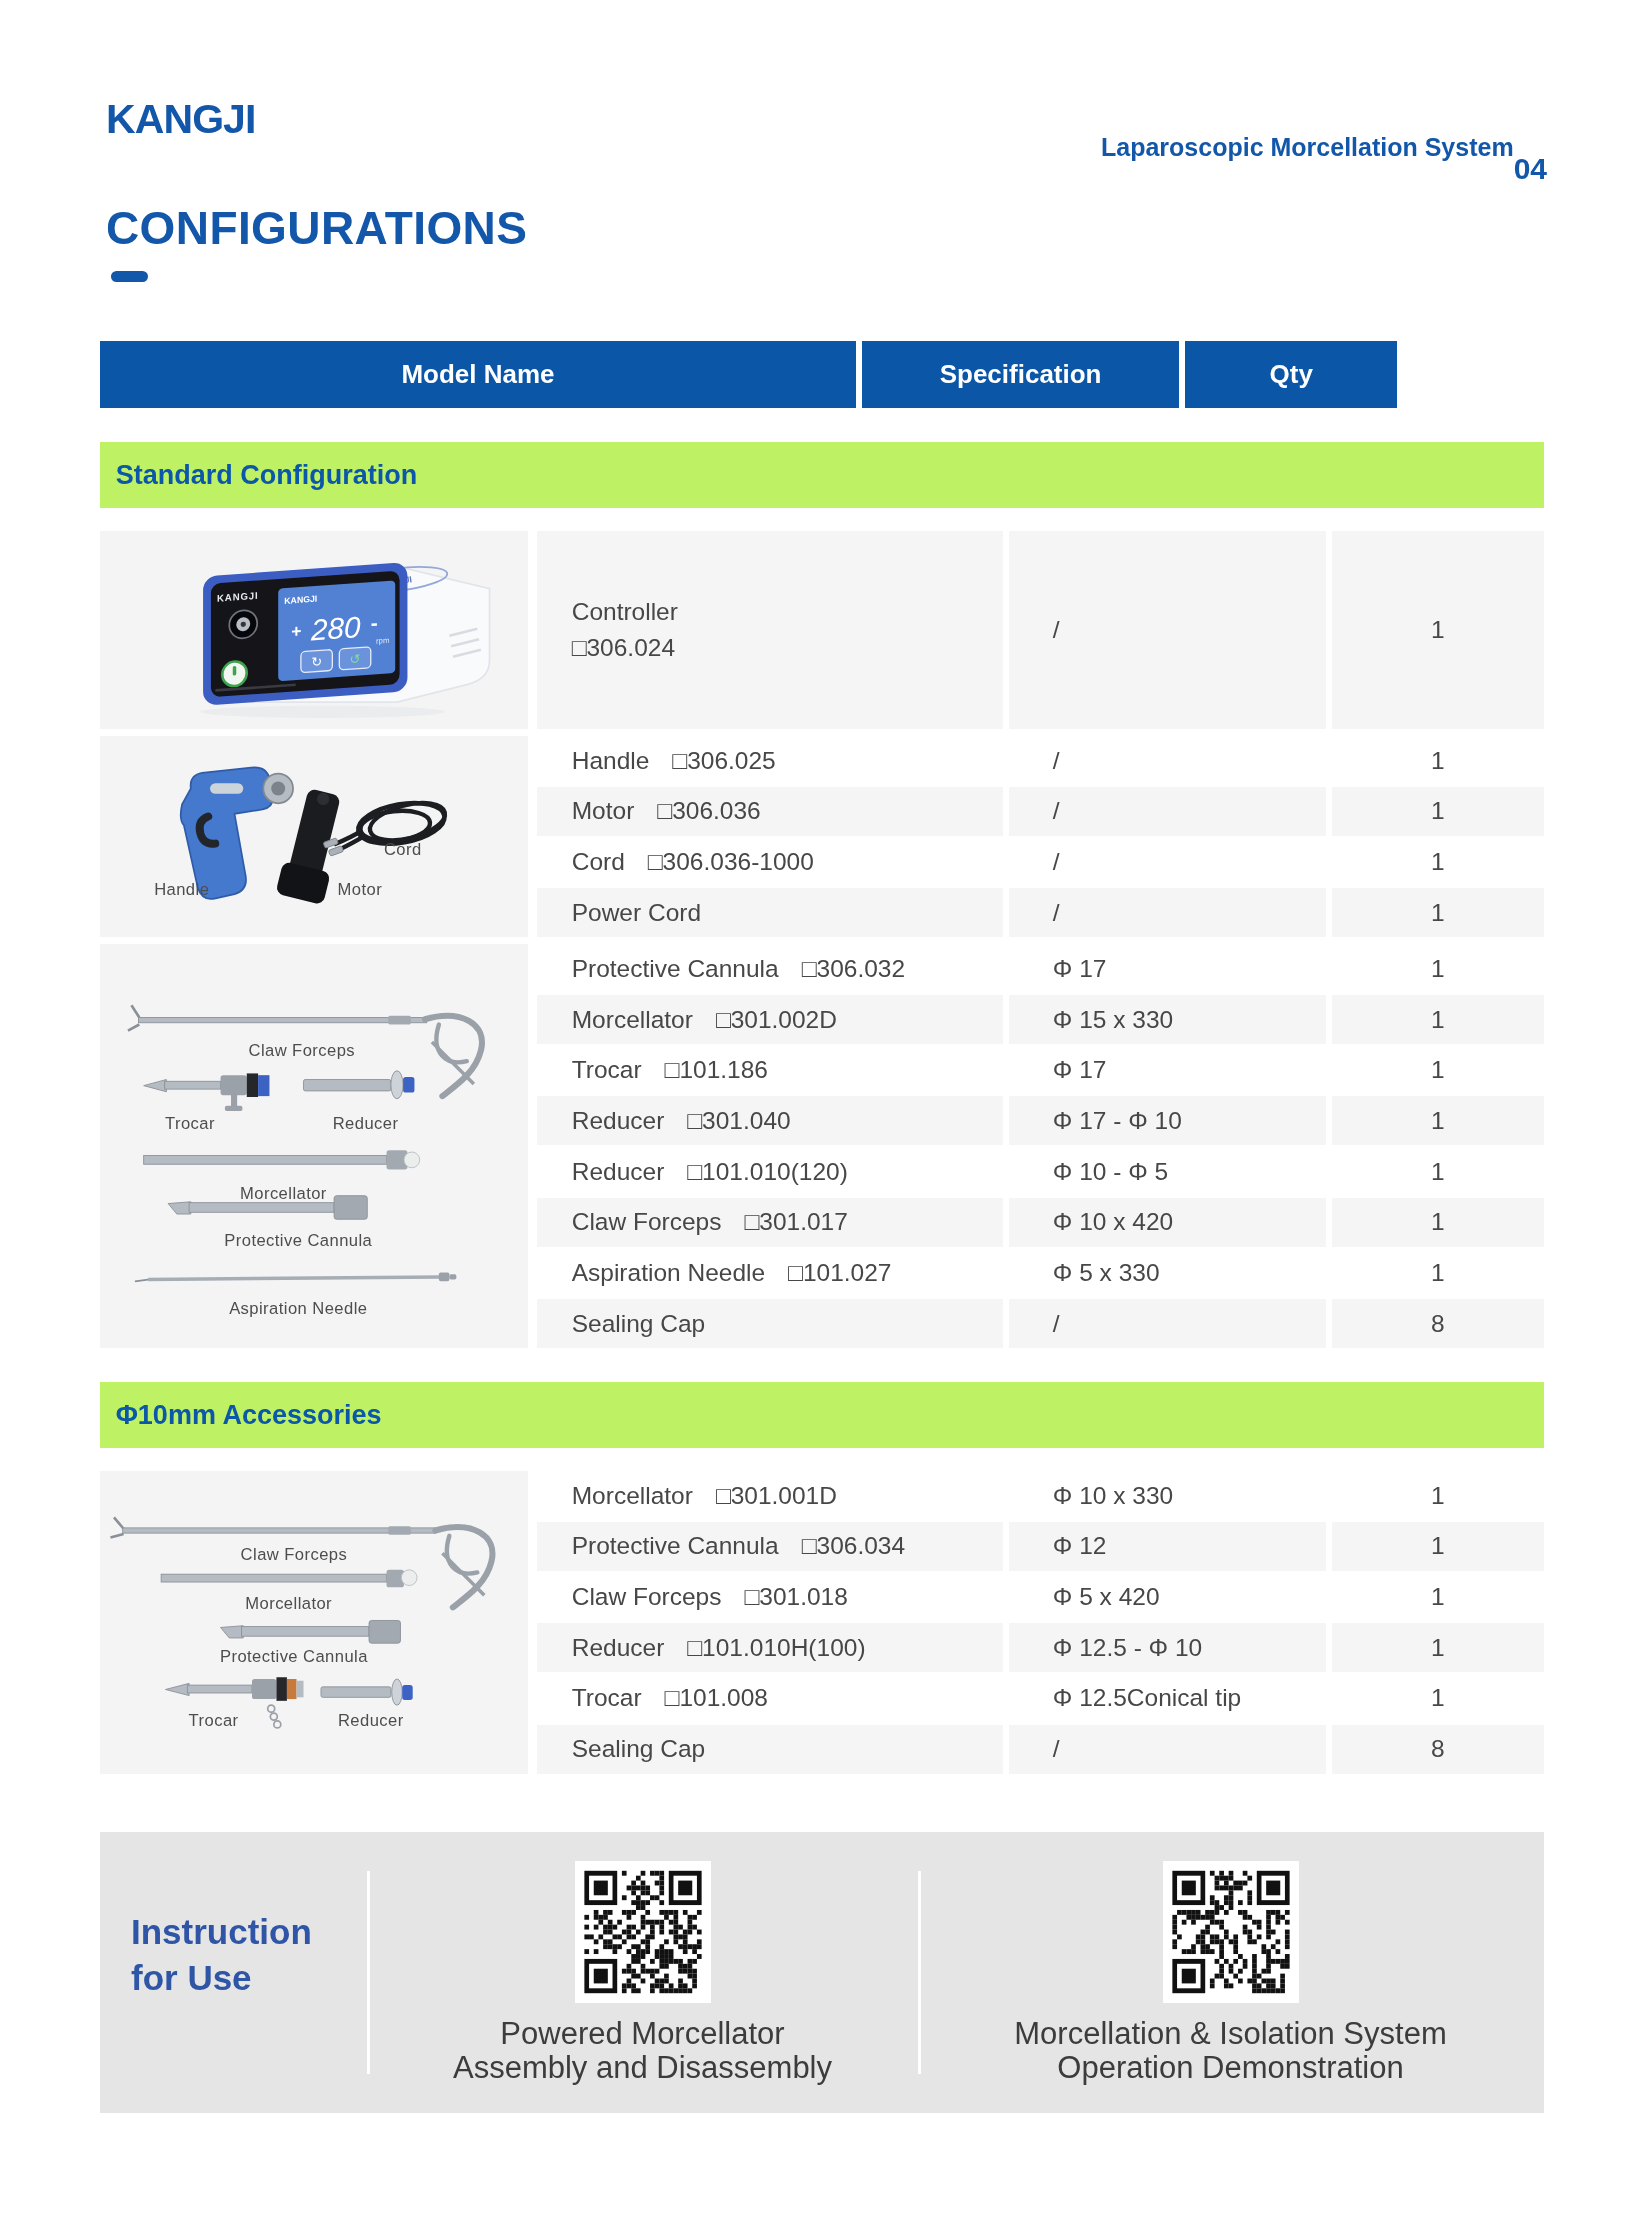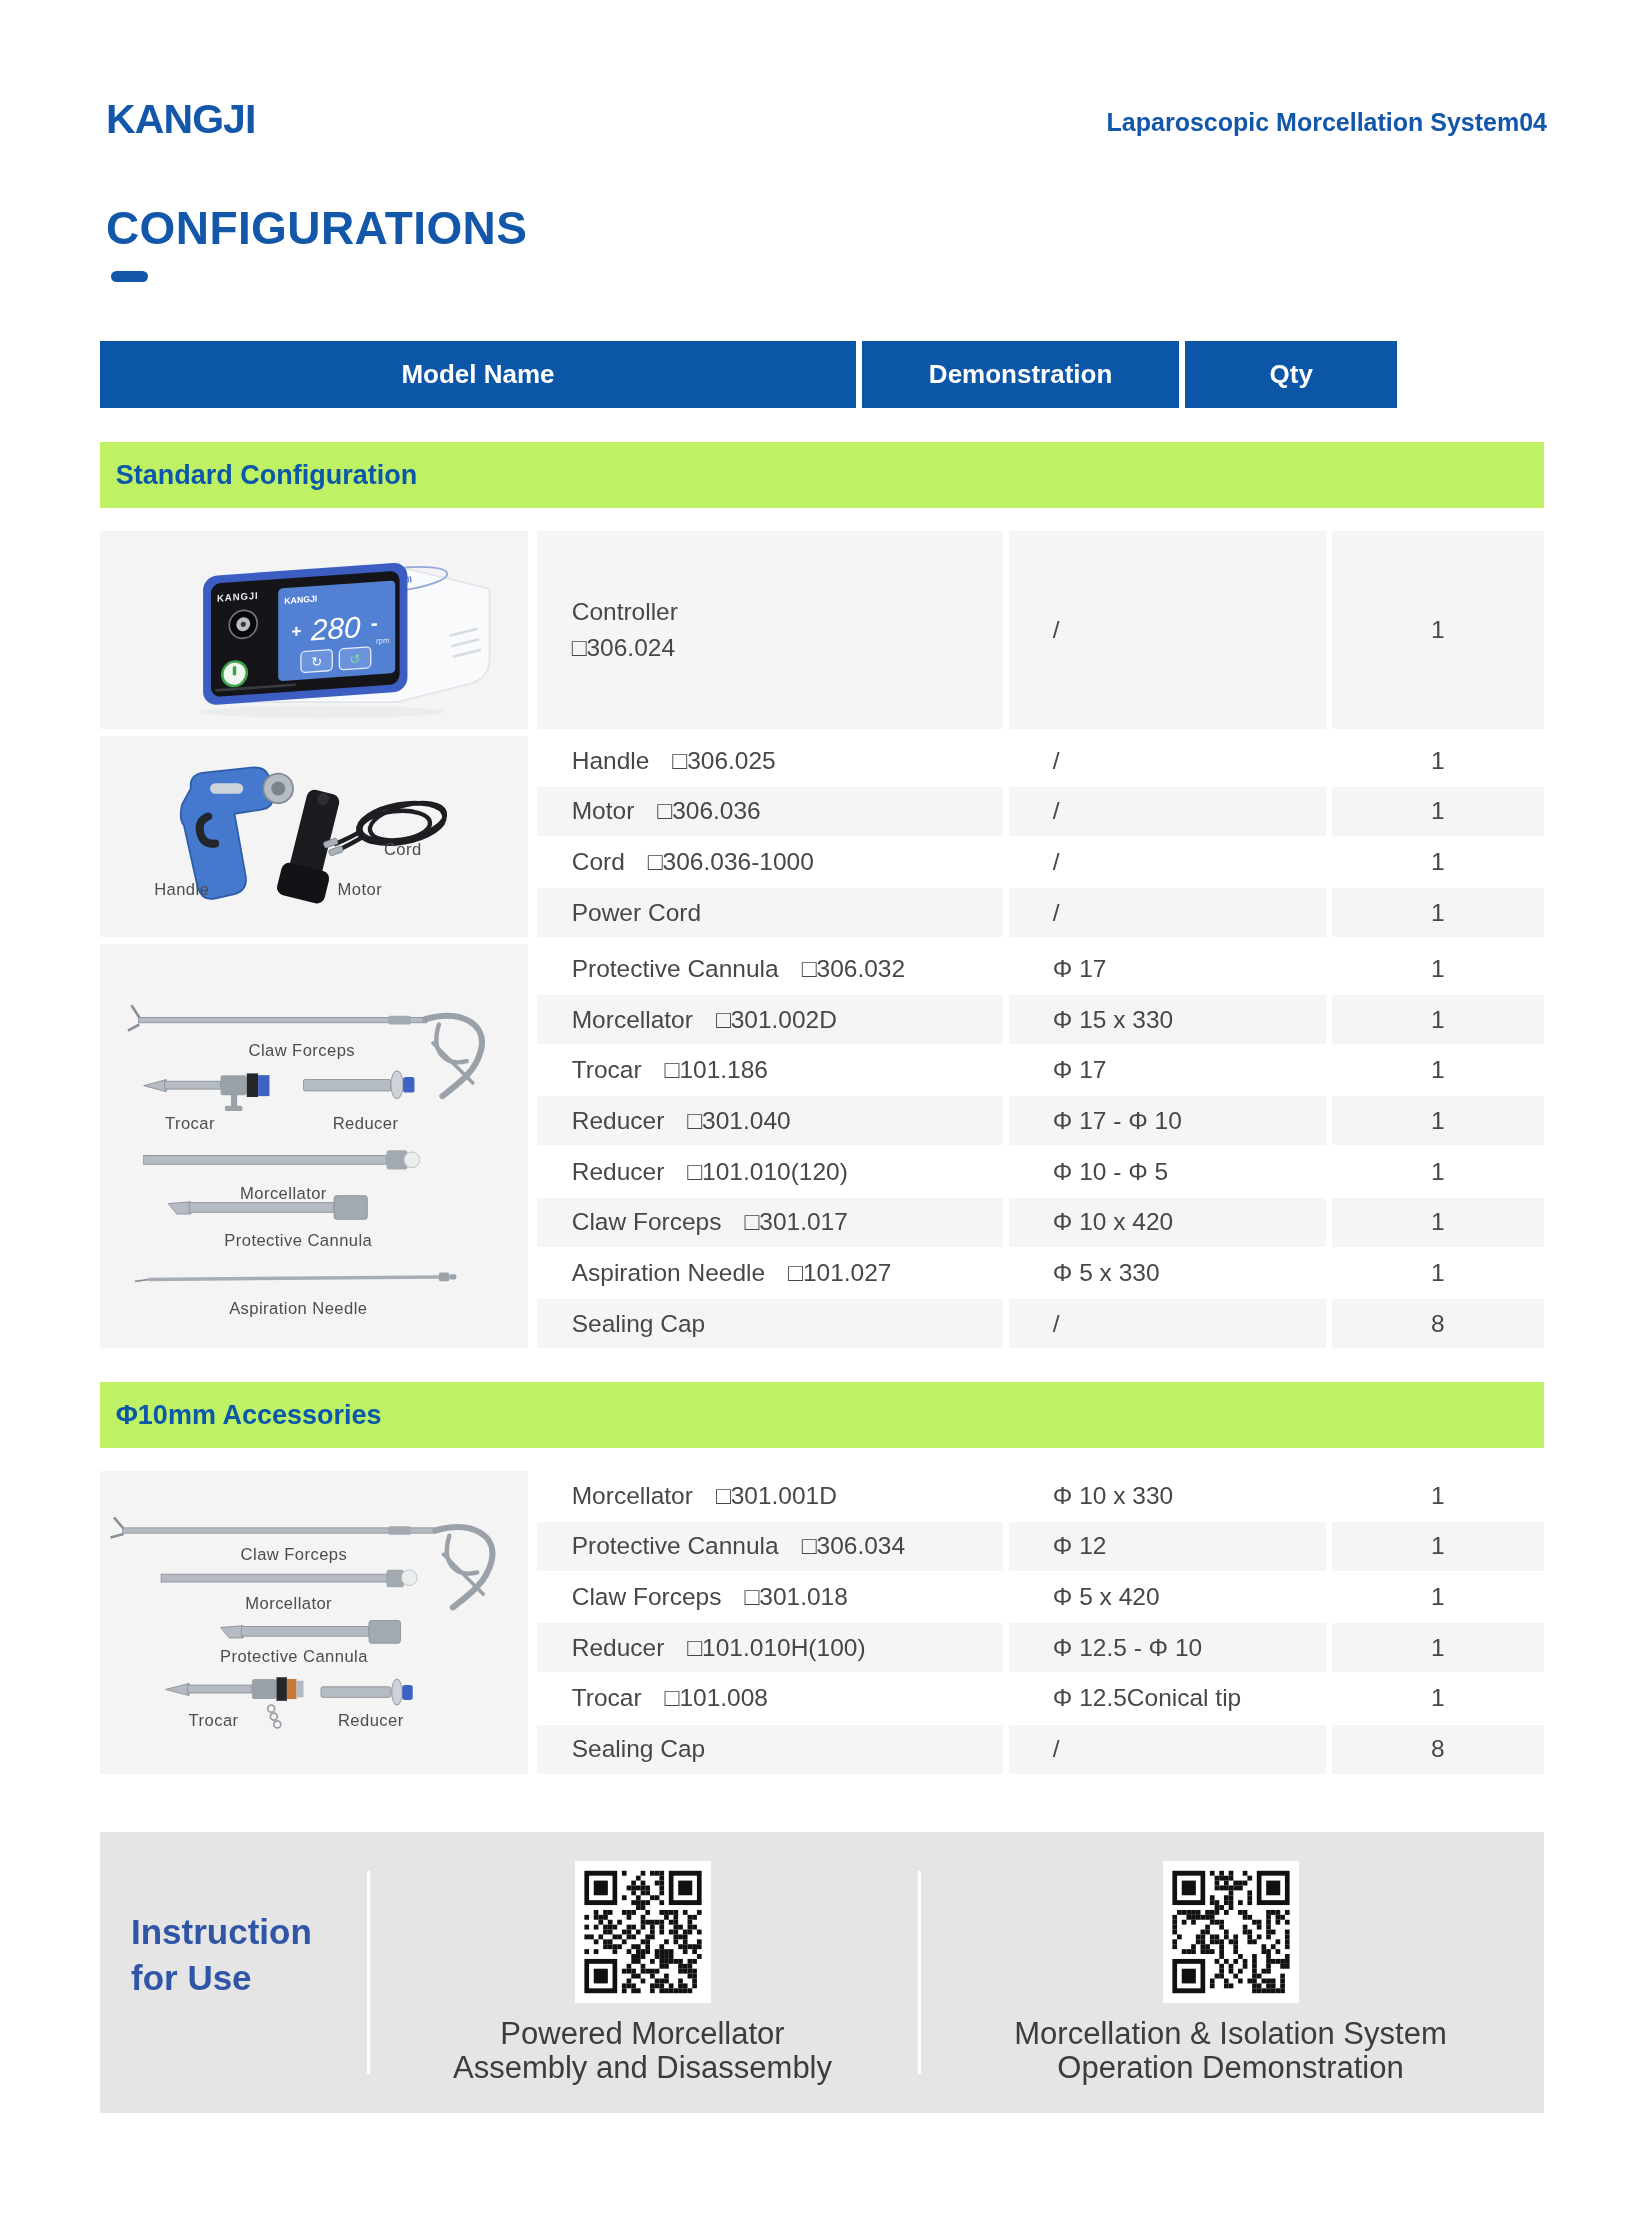--- a/index.html
+++ b/index.html
@@ -6,21 +6,21 @@
   * { margin:0; padding:0; box-sizing:border-box; }
   body { background:#ffffff; font-family:"Liberation Sans","DejaVu Sans",sans-serif; }
   .page { position:relative; width:1647px; height:2236px; background:#ffffff; overflow:hidden; }
 
   
   .logo { position:absolute; left:106px; top:96px; font-size:41px; font-weight:800;
           color:#1257a9; letter-spacing:-0.9px; }
   .hdr-right { position:absolute; top:108px; right:100px; display:flex; 
                align-items:center; color:#1257a9; }
   .hdr-right .prod { font-size:25px; font-weight:700; }
-  .hdr-right .pnum { font-size:25px; font-weight:600; }
+  .hdr-right .pnum { font-size:30px; font-weight:600;margin-top:44px; }
 
   .title { position:absolute; left:106px; top:201px; font-size:46px; font-weight:800;
            color:#1257a9; letter-spacing:0.4px; }
   .dash { position:absolute; left:111px; top:271px; width:37px; height:11.4px;
           border-radius:6.1px; background:#1257a9; }
 
   
   .table { position:absolute; left:100px; top:341px; width:1444px; }
   .thead { display:flex; }
   .hcell { height:67px; background:#0c56a8; color:#ffffff; font-weight:700; font-size:26px;
@@ -75,21 +75,21 @@
     <span class="prod">Laparoscopic Morcellation System</span>
     <span class="pnum">04</span>
   </div>
 
   <h1 class="title">CONFIGURATIONS</h1>
   <div class="dash"></div>
 
   <div class="table">
     <div class="thead">
       <div class="hcell model">Model Name</div>
-      <div class="hcell spec">Demonstration</div>
+      <div class="hcell spec">Specification</div>
       <div class="hcell qty">Qty</div>
     </div>
     <div id="tbody">
         <div class="band">
           <span>Standard Configuration</span>
         </div>
         <div class="group">
           <div class="imgcell">
 <svg viewBox="0 0 490 227">
   <ellipse cx="255" cy="207" rx="140" ry="7" fill="#ebecee"></ellipse>

